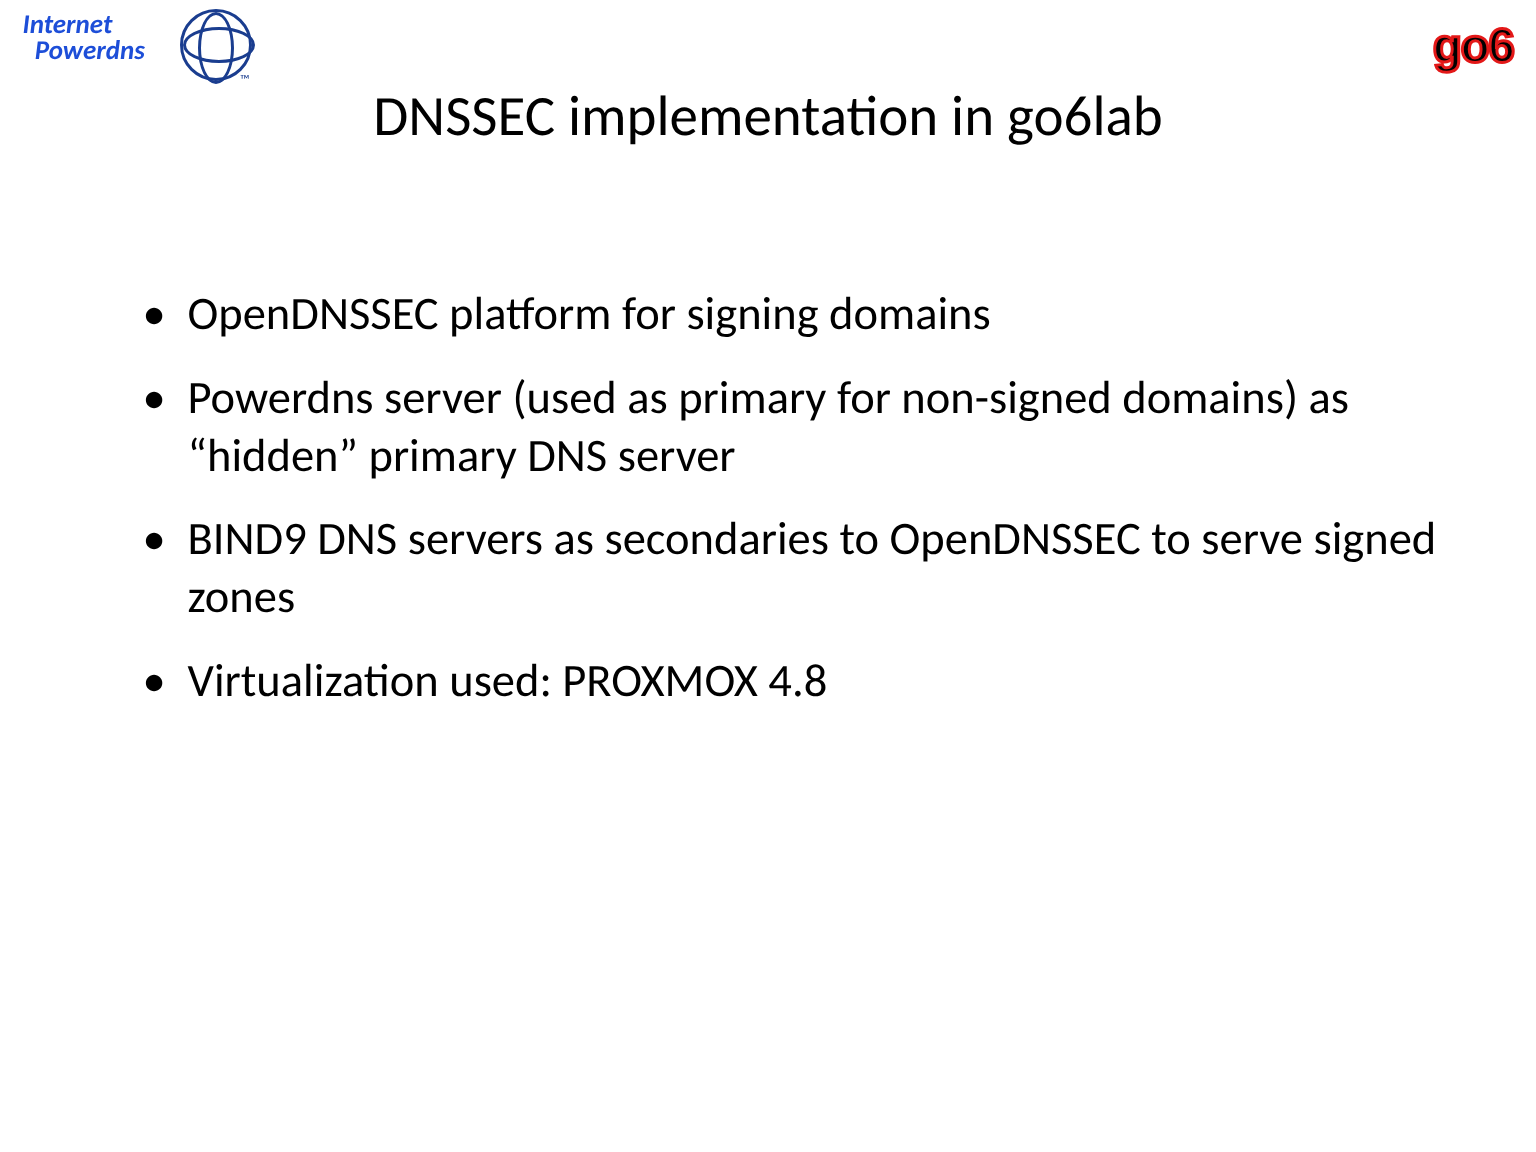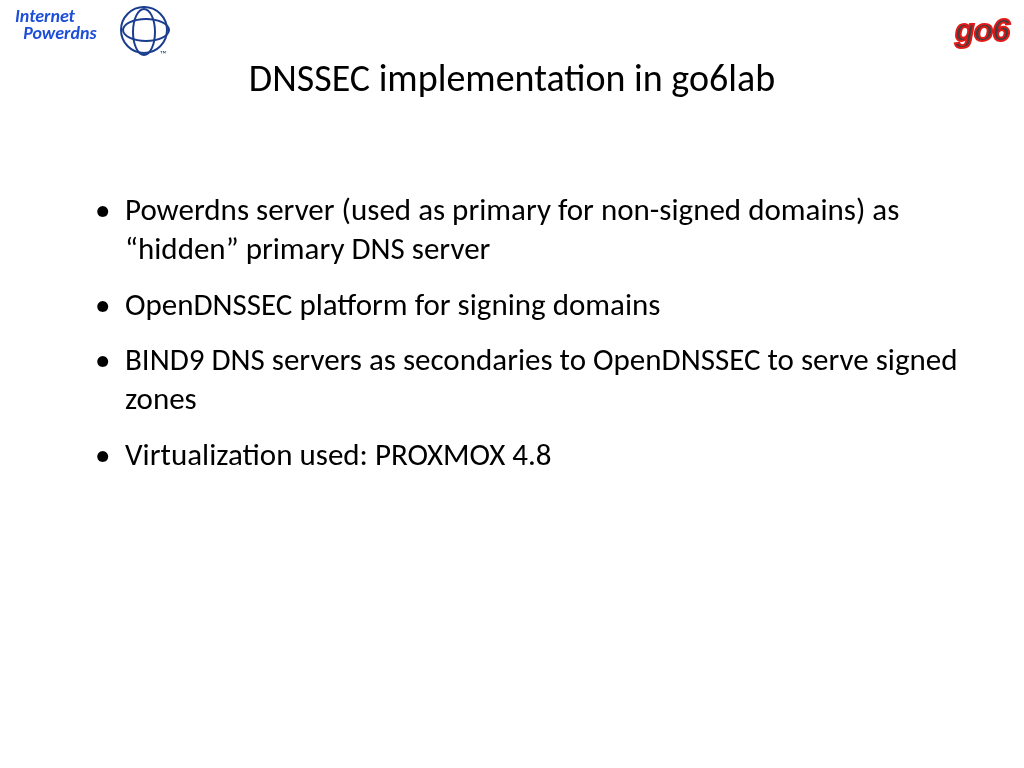--- a/index.html
+++ b/index.html
@@ -62,22 +62,21 @@
       left: 160px;
       font-size: 9px;
       color: #1a3d8f;
     }
     .logo-right {
       position: absolute;
       top: 12px;
       right: 15px;
       font-size: 32px;
       font-weight: 900;
-      font-style: italic;
-      color: #404040;
+      color: #000000;
       -webkit-text-stroke: 2px #e31818;
       text-stroke: 2px #e31818;
       letter-spacing: -1px;
       font-family: Arial, sans-serif;
     }
     .slide-title {
       position: absolute;
       top: 55px;
       left: 0;
       width: 100%;
@@ -121,18 +120,18 @@
 </div>
 <div class="logo-left-globe"></div>
 <div class="logo-tm">™</div>
 
 <div class="logo-right">go6</div>
 
 <h1 class="slide-title">DNSSEC implementation in go6lab</h1>
 
 <div class="content">
   <ul>
+    <li>OpenDNSSEC platform for signing domains</li>
     <li>Powerdns server (used as primary for non-signed domains) as “hidden” primary DNS server</li>
-    <li>OpenDNSSEC platform for signing domains</li>
     <li>BIND9 DNS servers as secondaries to OpenDNSSEC to serve signed zones</li>
     <li>Virtualization used: PROXMOX 4.8</li>
   </ul>
 </div>
 
 </body></html>

